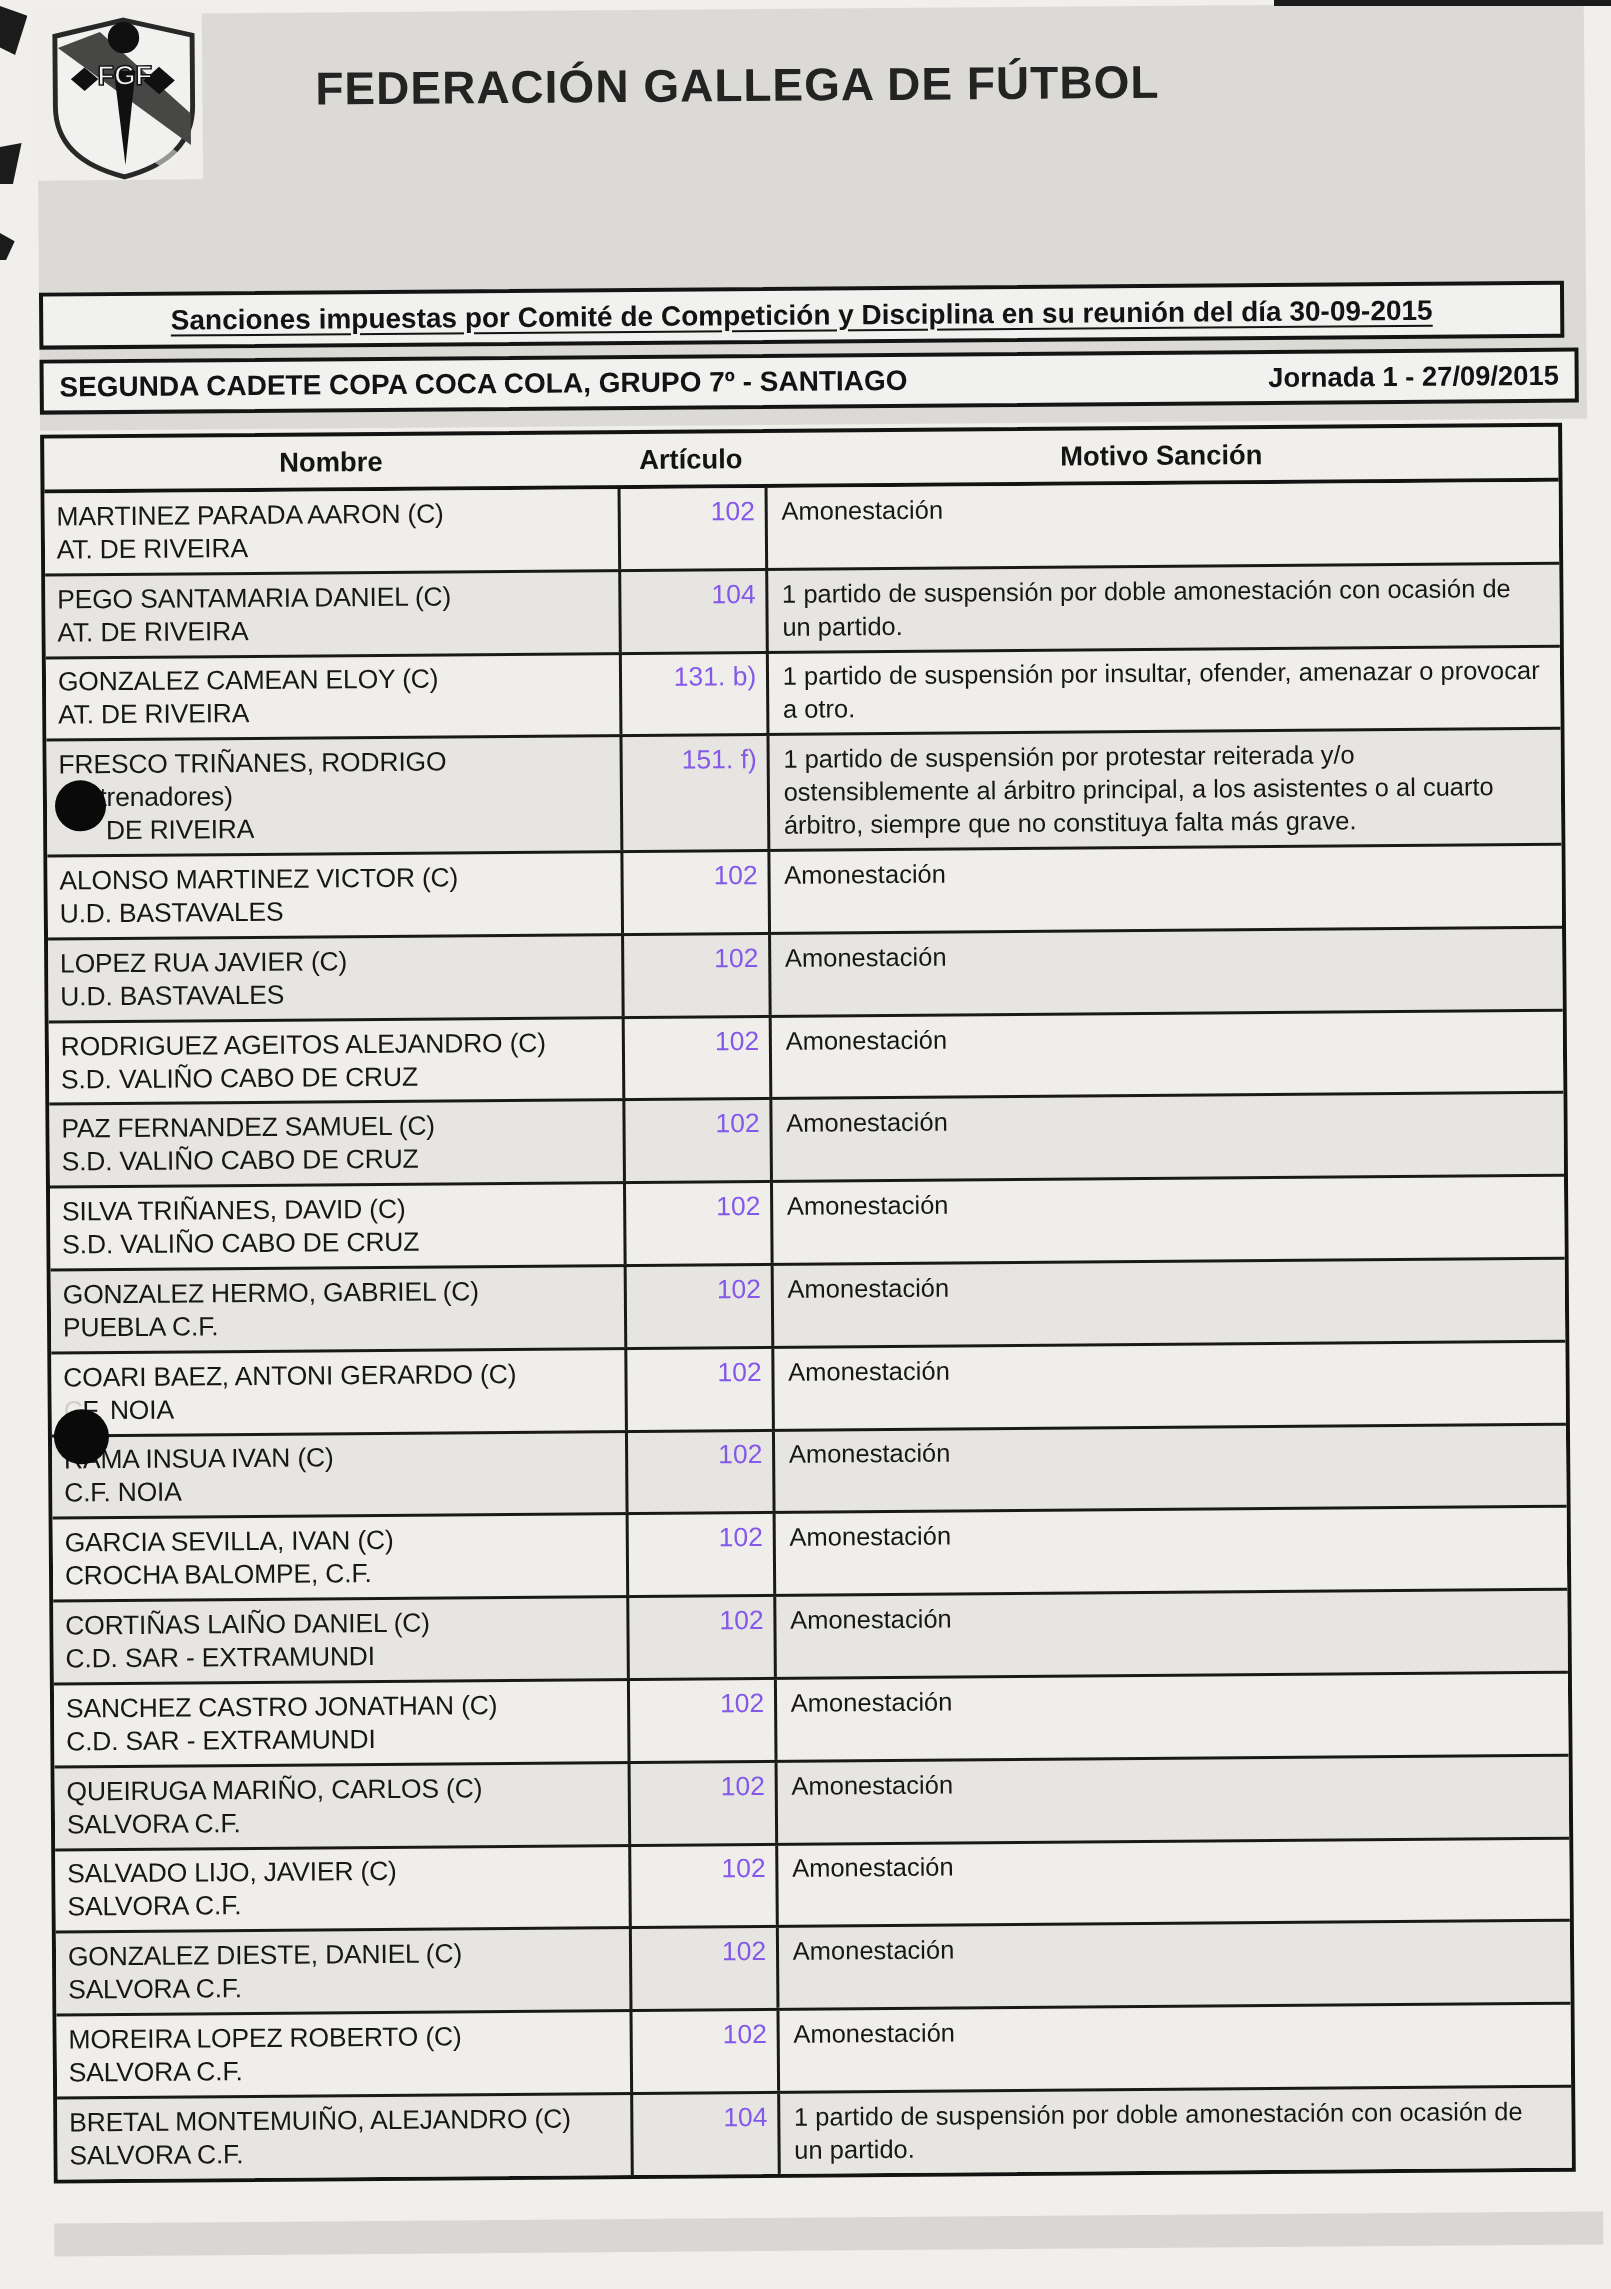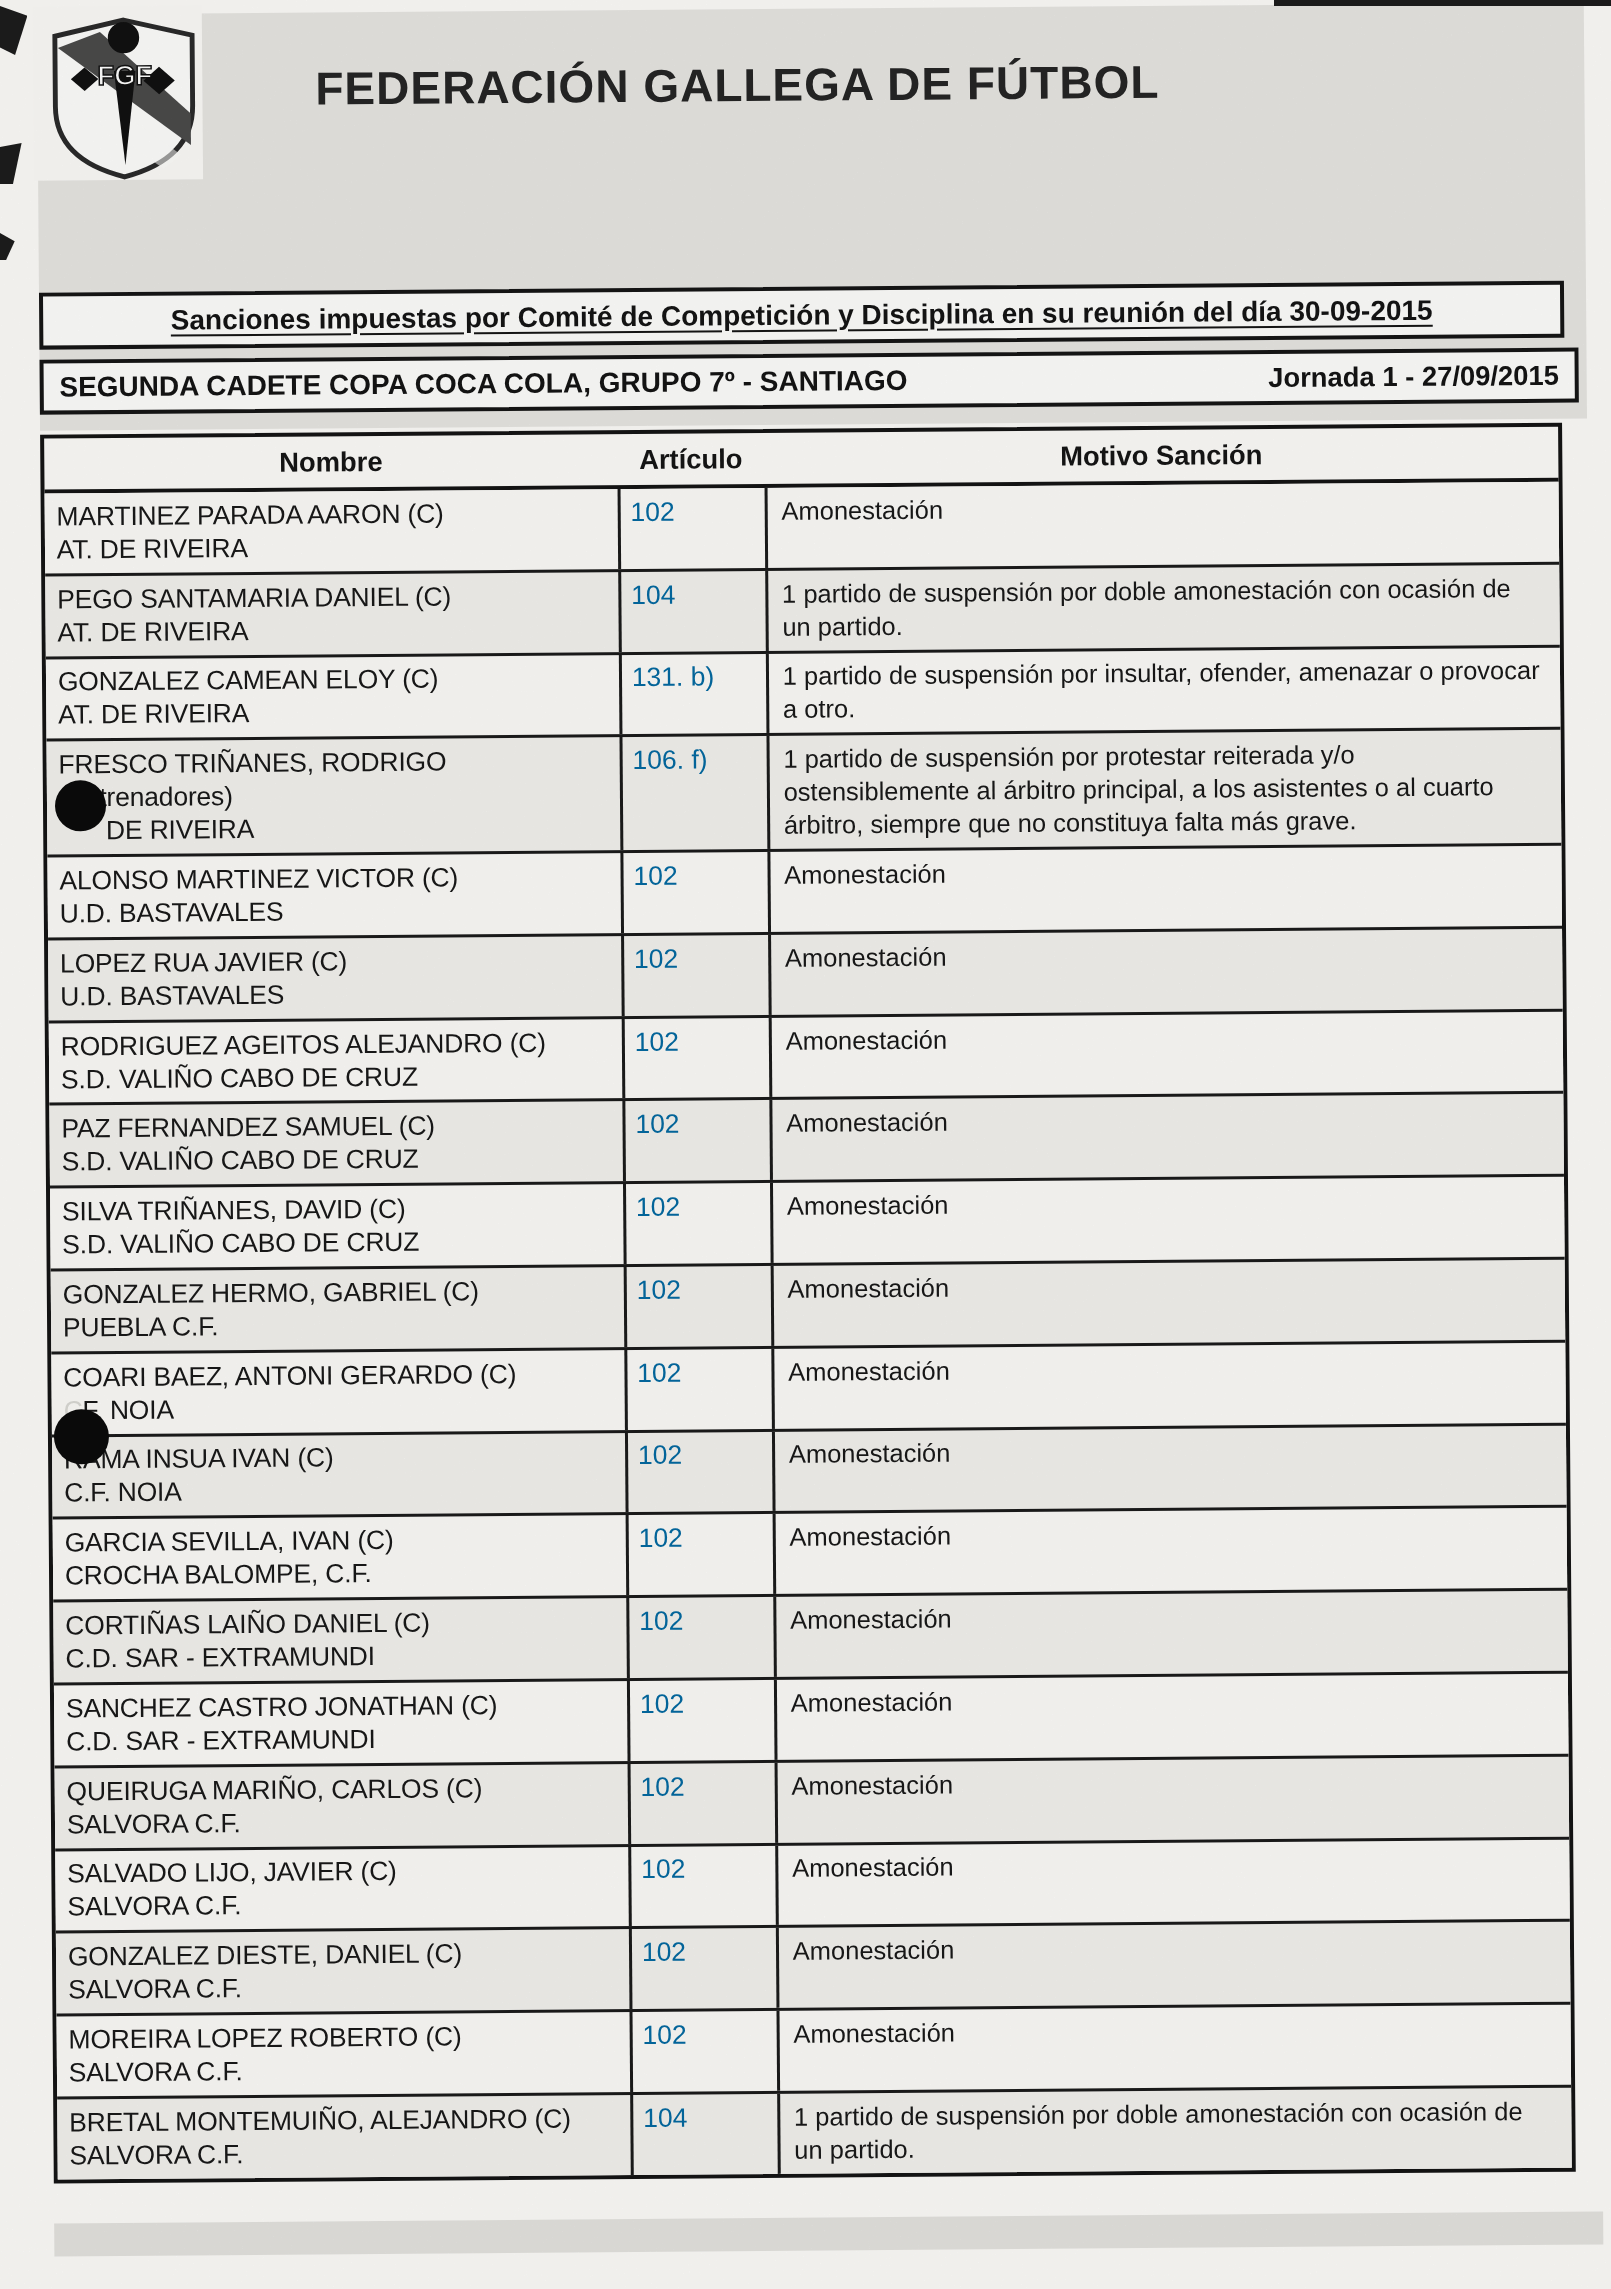--- a/index.html
+++ b/index.html
@@ -62,22 +62,22 @@
     display:grid;grid-template-columns:573px 147px 1fr;
     border-top:3.9px solid #1a1a1a;position:relative;min-height:78px;
     background:#fbfaf8;
   }
   .trow:first-child{border-top:none;}
   .trow:nth-child(even){background:#f2f1ee;}
   .cell{padding:6.9px 9.8px;box-sizing:border-box;}
   .cell.name-cell{padding-left:11.8px;line-height:33px;font-size:26.5px;color:#181818;letter-spacing:-0.2px;}
   .cell.name-cell .club{display:block;}
   .cell.art-cell{
-    border-left:3.9px solid #1a1a1a;text-align:left;
-    font-size:26.5px;line-height:33px;color:#0369a1;
+    border-left:3.9px solid #1a1a1a;text-align:right;
+    font-size:26.5px;line-height:33px;color:#8b5cf6;
   }
   .cell.reason-cell{
     border-left:3.9px solid #1a1a1a;font-size:25.5px;line-height:33px;
     color:#181818;padding-left:13.7px;padding-right:15.7px;
   }
 
   
   .blob{position:absolute;background:#0a0a0a;border-radius:50%;z-index:5;}
   .redact-club .blob{left:7.8px;top:39px;width:51px;height:51px;}
   .redact-club .club{margin-left:47px;}
@@ -163,21 +163,21 @@
     </div>
     <div class="cell art-cell">131. b)</div>
     <div class="cell reason-cell">1 partido de suspensión por insultar, ofender, amenazar o provocar a otro.</div>
   </div>
 
   <div class="trow redact-club">
     <div class="cell name-cell">
       <span>FRESCO TRIÑANES, RODRIGO (Entrenadores)</span>
       <span class="club">DE RIVEIRA</span>
     </div>
-    <div class="cell art-cell">106. f)</div>
+    <div class="cell art-cell">151. f)</div>
     <div class="cell reason-cell">1 partido de suspensión por protestar reiterada y/o ostensiblemente al árbitro principal, a los asistentes o al cuarto árbitro, siempre que no constituya falta más grave.</div>
   <div class="blob"></div>
           </div>
 
   <div class="trow">
     <div class="cell name-cell">
       <span>ALONSO MARTINEZ VICTOR (C)</span>
       <span class="club">U.D. BASTAVALES</span>
     </div>
     <div class="cell art-cell">102</div>

